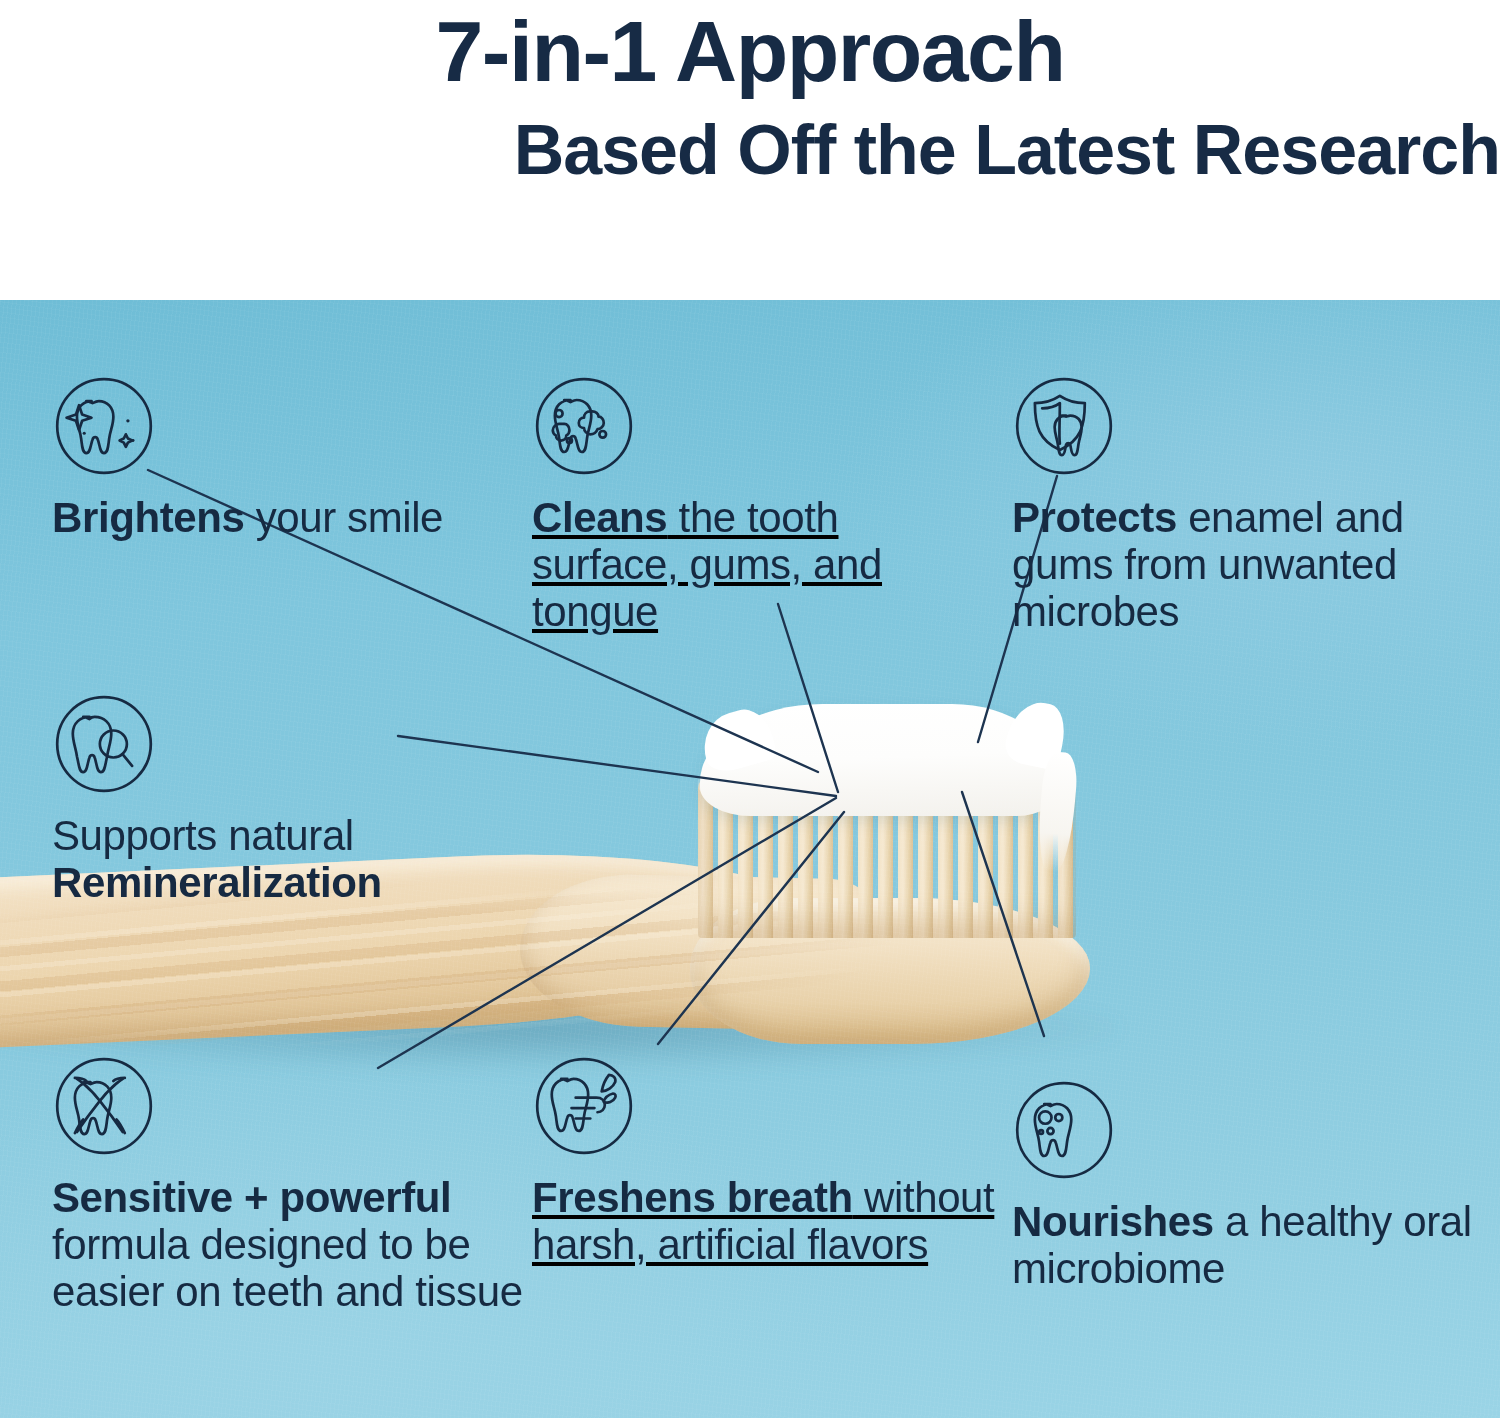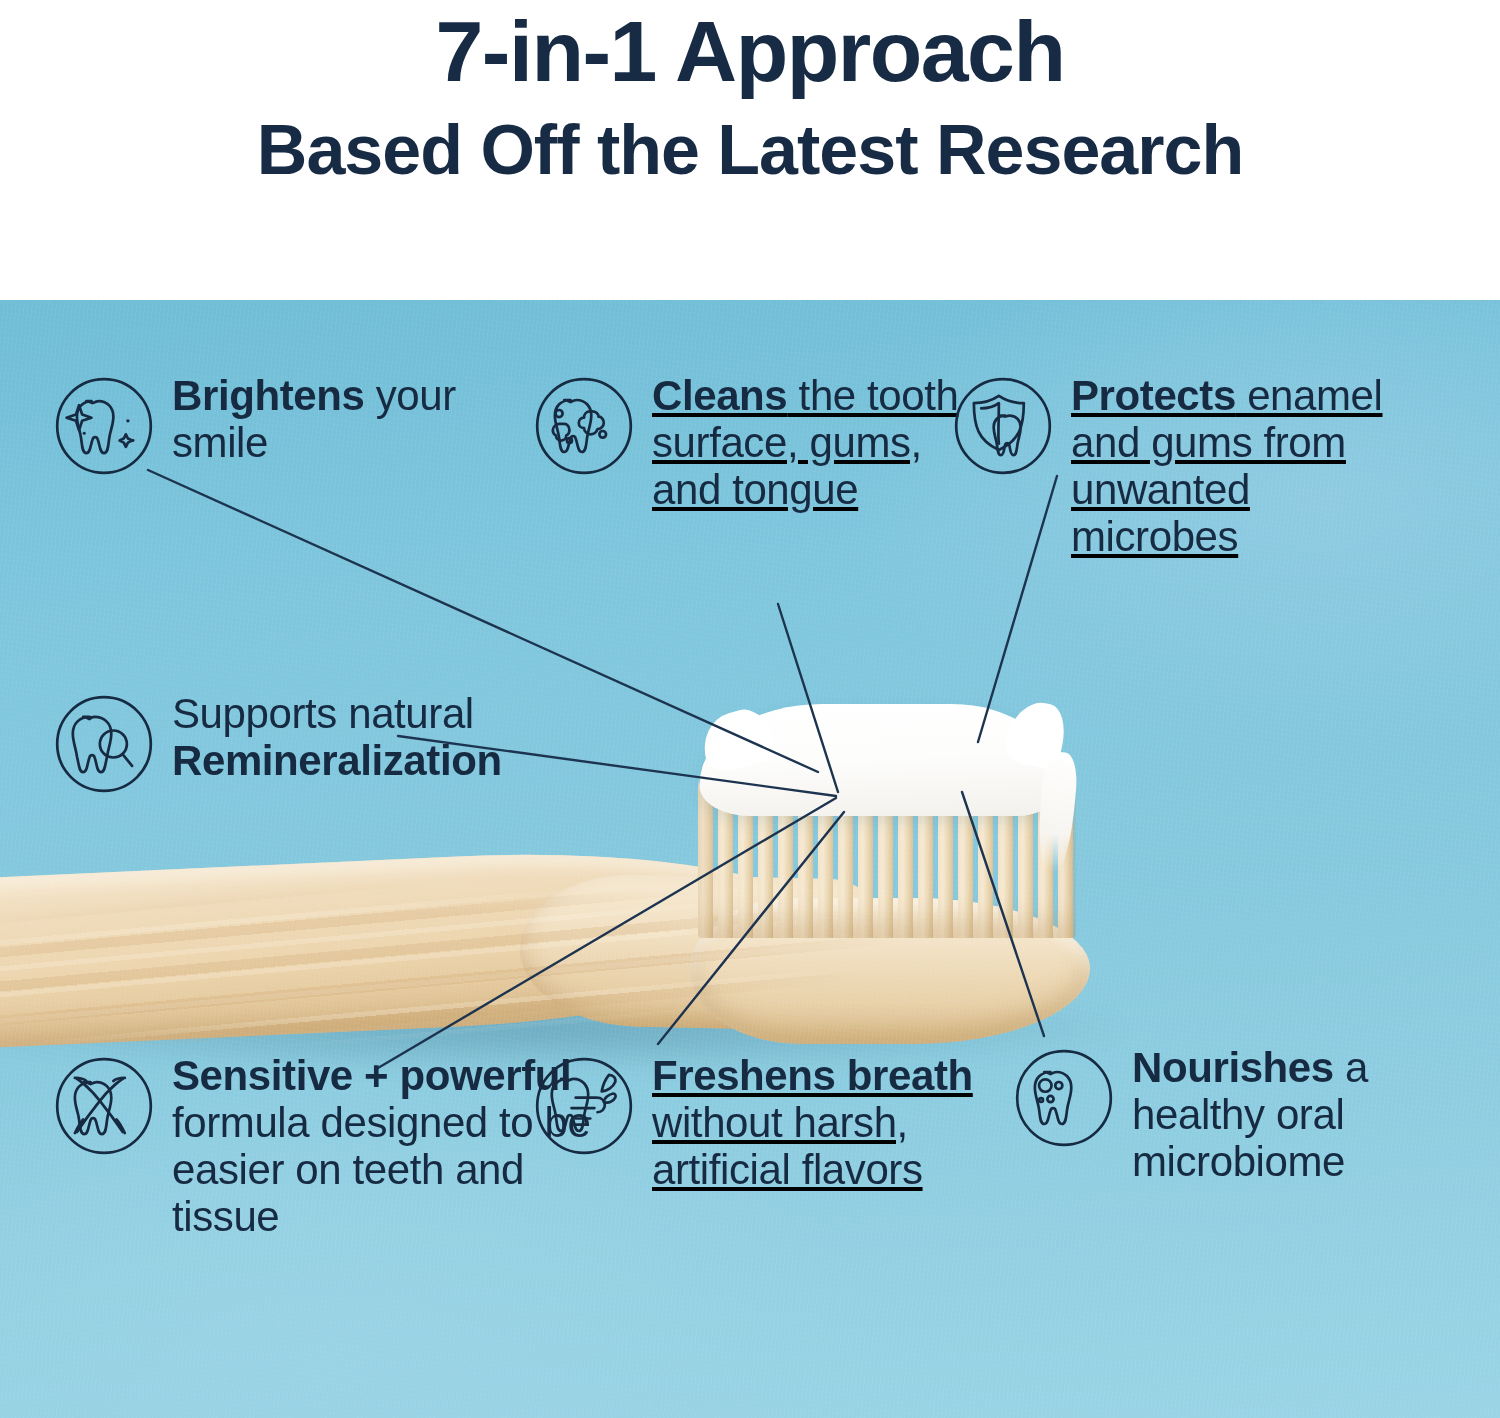--- a/index.html
+++ b/index.html
@@ -37,20 +37,21 @@
     padding-top: 8px;
     font-stretch: condensed;
   }
   #title-sub {
     font-size: 70px;
     font-weight: 700;
     color: #172b45;
     letter-spacing: -1px;
     line-height: 1.05;
     padding-top: 20px;
+    text-align: right;
   }
 
   
   #panel {
     position: absolute;
     left: 0; top: 300px;
     width: 1500px;
     height: 1118px;
     overflow: hidden;
     background:
@@ -170,44 +171,45 @@
 
   
   #lines { position: absolute; left: 0; top: 0; width: 1500px; height: 1418px; pointer-events: none; }
 
   
   .feature {
     position: absolute;
     display: flex;
     align-items: flex-start;
     gap: 16px;
+    flex-direction: column;
   }
   .feature .icon-wrap {
     flex: 0 0 auto;
     width: 104px; height: 104px;
     margin-top: 2px;
   }
   .feature .icon-wrap svg { display: block; width: 104px; height: 104px; }
   .feature .txt {
     color: #162a42;
     font-size: 42px;
     line-height: 1.12;
     letter-spacing: -0.4px;
     font-weight: 400;
   }
   .feature .txt b { font-weight: 700; }
 
   
   #f-brightens       { left: 52px;   top: 372px; width: 430px; }
   #f-cleans          { left: 532px;  top: 372px; width: 450px; text-decoration: underline; }
-  #f-protects        { left: 951px; top: 372px; width: 470px; text-decoration: underline; }
+  #f-protects        { left: 1012px; top: 372px; width: 470px; }
   #f-remineralization{ left: 52px;   top: 690px; width: 530px; }
   #f-sensitive       { left: 52px;   top: 1052px; width: 540px; }
   #f-freshens        { left: 532px;  top: 1052px; width: 470px; text-decoration: underline; }
-  #f-nourishes       { left: 1012px; top: 1044px; width: 470px; }
+  #f-nourishes       { left: 1012px; top: 1076px; width: 470px; }
 </style>
 </head>
 <body>
 
 <div id="page">
 
   <div id="header">
     <div id="title-main">7-in-1 Approach</div>
     <div id="title-sub">Based Off the Latest Research</div>
   </div>

